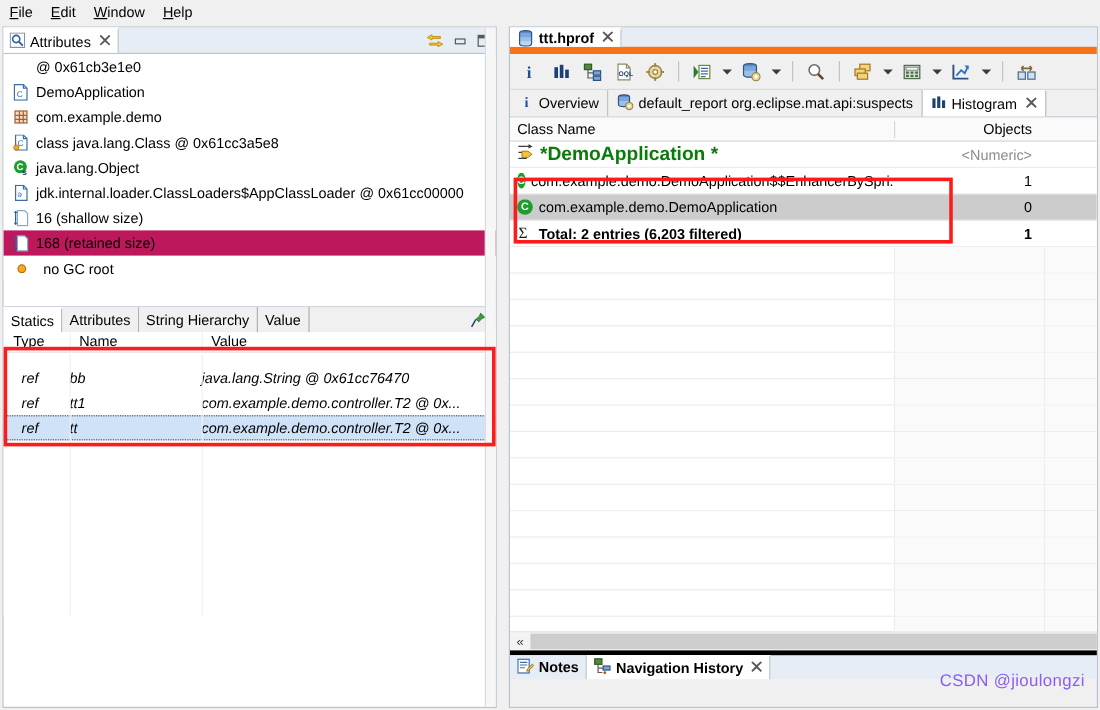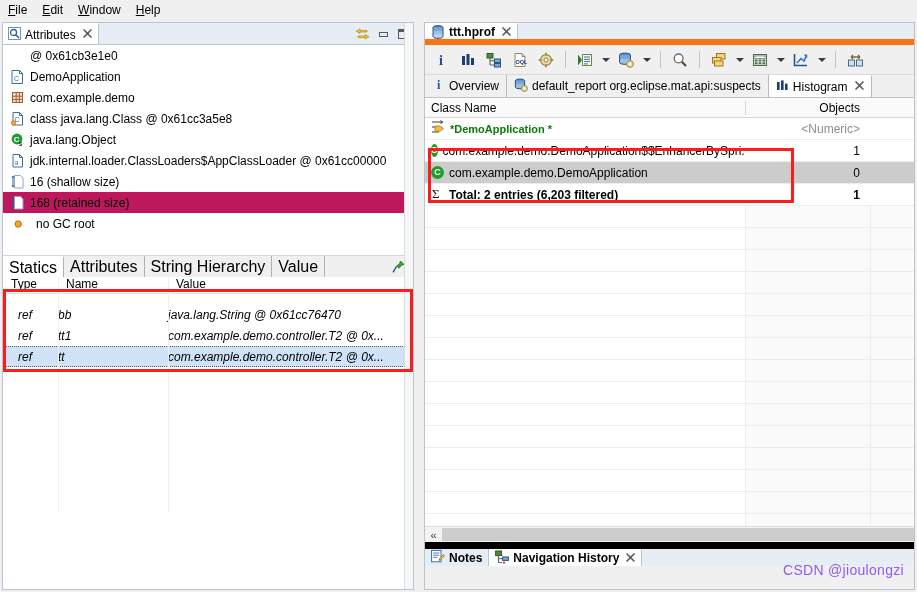--- a/index.html
+++ b/index.html
@@ -59,21 +59,21 @@
   .insp-row.sel { background: #be185d; }
   .insp-ico { width: 14px; height: 14px; flex: 0 0 14px; position: relative; }
 
   
   .statics-tabs {
     position: absolute; left: 0; top: 232px; width: 410px; height: 22px;
     background: #f0f0f0; border-top: 1px solid #cfd6dd;
     display: flex; align-items: stretch;
   }
   .st-tab {
-    display: flex; align-items: center; padding: 0 6px; font-size: 16px;
+    display: flex; align-items: center; padding: 0 6px; font-size: 12px;
     border-right: 1px solid #b0b0b0; background: #f0f0f0; cursor: default;
     white-space: nowrap;
   }
   .st-tab.active {
     background: #ffffff; border-top: 2px solid #ffffff;
   }
   .pin-wrap { position: absolute; right: 8px; top: 4px; cursor: pointer; }
 
   
   .st-table {
@@ -174,21 +174,21 @@
   }
   .h-row.sel { background: #cccccc; }
   .h-row .rn {
     flex: 1 1 auto; display: flex; align-items: center; gap: 5px;
     padding-left: 6px; white-space: nowrap; overflow: hidden;
   }
   .h-row .ro {
     width: 125px; flex: 0 0 125px; text-align: right; padding-right: 10px;
   }
   .h-row .re { width: 44px; flex: 0 0 44px; }
-  .h-filter { color: #0b7a0b; font-weight: bold; font-size: 11px; }
+  .h-filter { color: #0b7a0b; font-weight: bold; font-size: 16px; }
   .h-numeric { color: #8d8d8d; text-align: right; }
   .h-total { font-weight: bold; }
   .h-empty { height: 22px; border-bottom: 1px solid #ededed; display: flex; }
   .h-empty .a { flex: 1 1 auto; }
   .h-empty .b { width: 125px; flex: 0 0 125px; background: #fafafa; border-left: 1px solid #ededed;}
   .h-empty .c { width: 44px; flex: 0 0 44px; background: #fafafa; border-left: 1px solid #ededed;}
 
   
   .hscroll {
     height: 16px; background: #f3f3f3; display: flex; align-items: stretch;
@@ -197,21 +197,21 @@
   .hs-left {
     width: 17px; flex: 0 0 17px; background: #f3f3f3; display: flex;
     align-items: center; justify-content: center; cursor: pointer;
     font-size: 11px; color: #3d3d3d;
   }
   .hs-thumb { flex: 1 1 auto; background: #cdcdcd; margin: 1px 0; cursor: pointer; }
 
   
   .bot-tabs {
     height: 24px; background: #e6edf5; display: flex; align-items: stretch;
-    border-top: 7px solid #000000; position: relative;
+    border-top: 4px solid #000000; position: relative;
   }
   .b-tab {
     display: flex; align-items: center; gap: 4px; padding: 0 6px;
     font-size: 12px; font-weight: bold; background: #e6edf5;
     border-right: 1px solid #b8c4cf; cursor: default; white-space: nowrap;
   }
   .b-tab.active { background: #ffffff; border-top: 1px solid #fff; }
   .watermark {
     position: absolute; right: 10px; top: 13px; font-size: 14px;
     color: #8b5cf6; font-weight: normal; letter-spacing: 0.3px; text-align: right;

